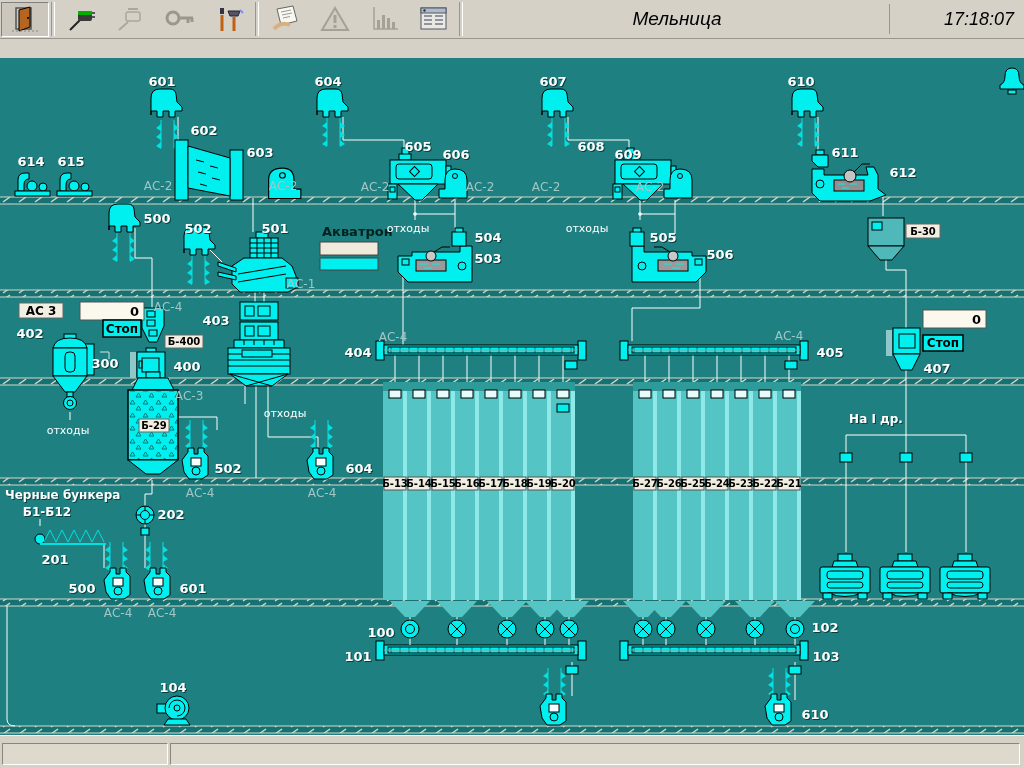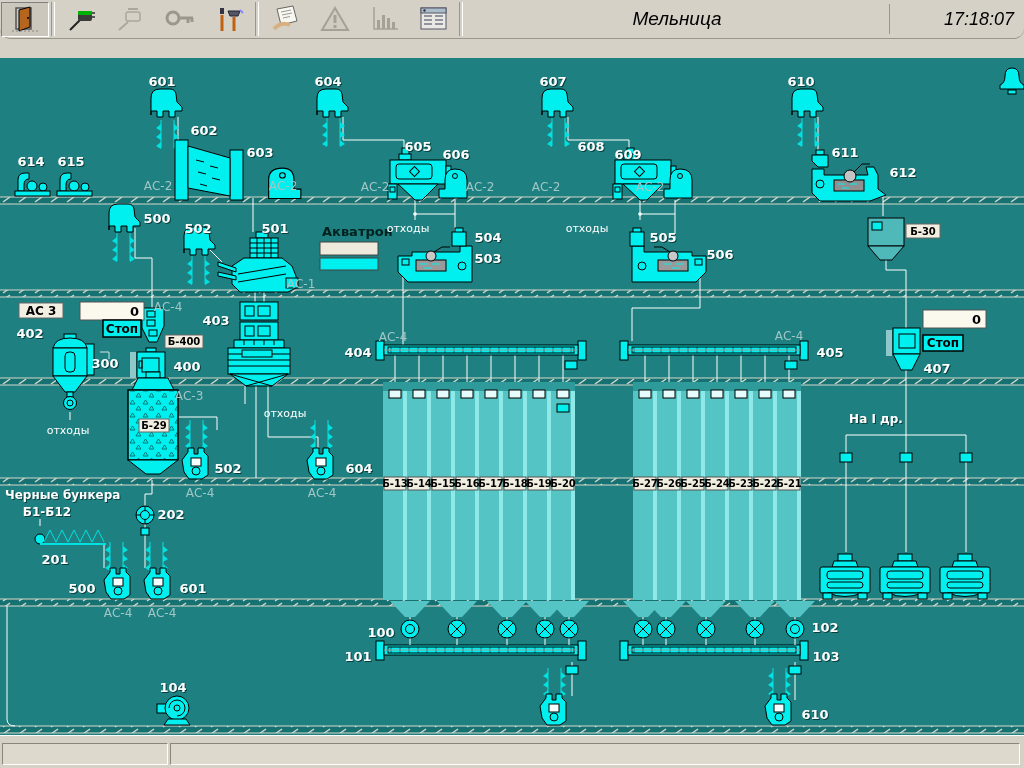--- a/index.html
+++ b/index.html
@@ -1,20 +1,20 @@
 <!DOCTYPE html>
 <html><head>
 <meta charset="utf-8">
 <style>
   html,body{margin:0;padding:0;background:#888;}
   #app{position:relative;width:1024px;height:768px;background:#D5D1C7;overflow:hidden;
        font-family:"Liberation Sans",sans-serif;}
   
   #topbar{position:absolute;left:0;top:0;width:1024px;height:38px;background:#D5D1C7;
-          border-bottom:1px solid #9a968c;display:flex;align-items:center;border-radius:10px;}
+          border-bottom:1px solid #9a968c;display:flex;align-items:center;}
   .tb-btn{width:46px;height:33px;margin:1px 0 1px 1px;display:flex;align-items:center;justify-content:center;
           border:1px solid #D5D1C7;}
   .tb-btn.pressed{border-top:1px solid #808080;border-left:1px solid #808080;
           border-bottom:1px solid #fff;border-right:1px solid #fff;background:#CBC7BD;}
   .tb-sep{width:2px;height:34px;margin:0 2px;border-left:1px solid #9a968c;border-right:1px solid #fff;}
   .tb-title{flex:1;text-align:center;font-style:italic;font-size:19px;color:#000;}
   .tb-clock{width:124px;text-align:right;padding-right:10px;font-style:italic;font-size:18px;color:#000;
             border-left:1px solid #9a968c;height:30px;line-height:30px;}
   
   #tabbar{position:absolute;left:0;top:38px;width:1024px;height:20px;background:#D5D1C7;display:flex;

